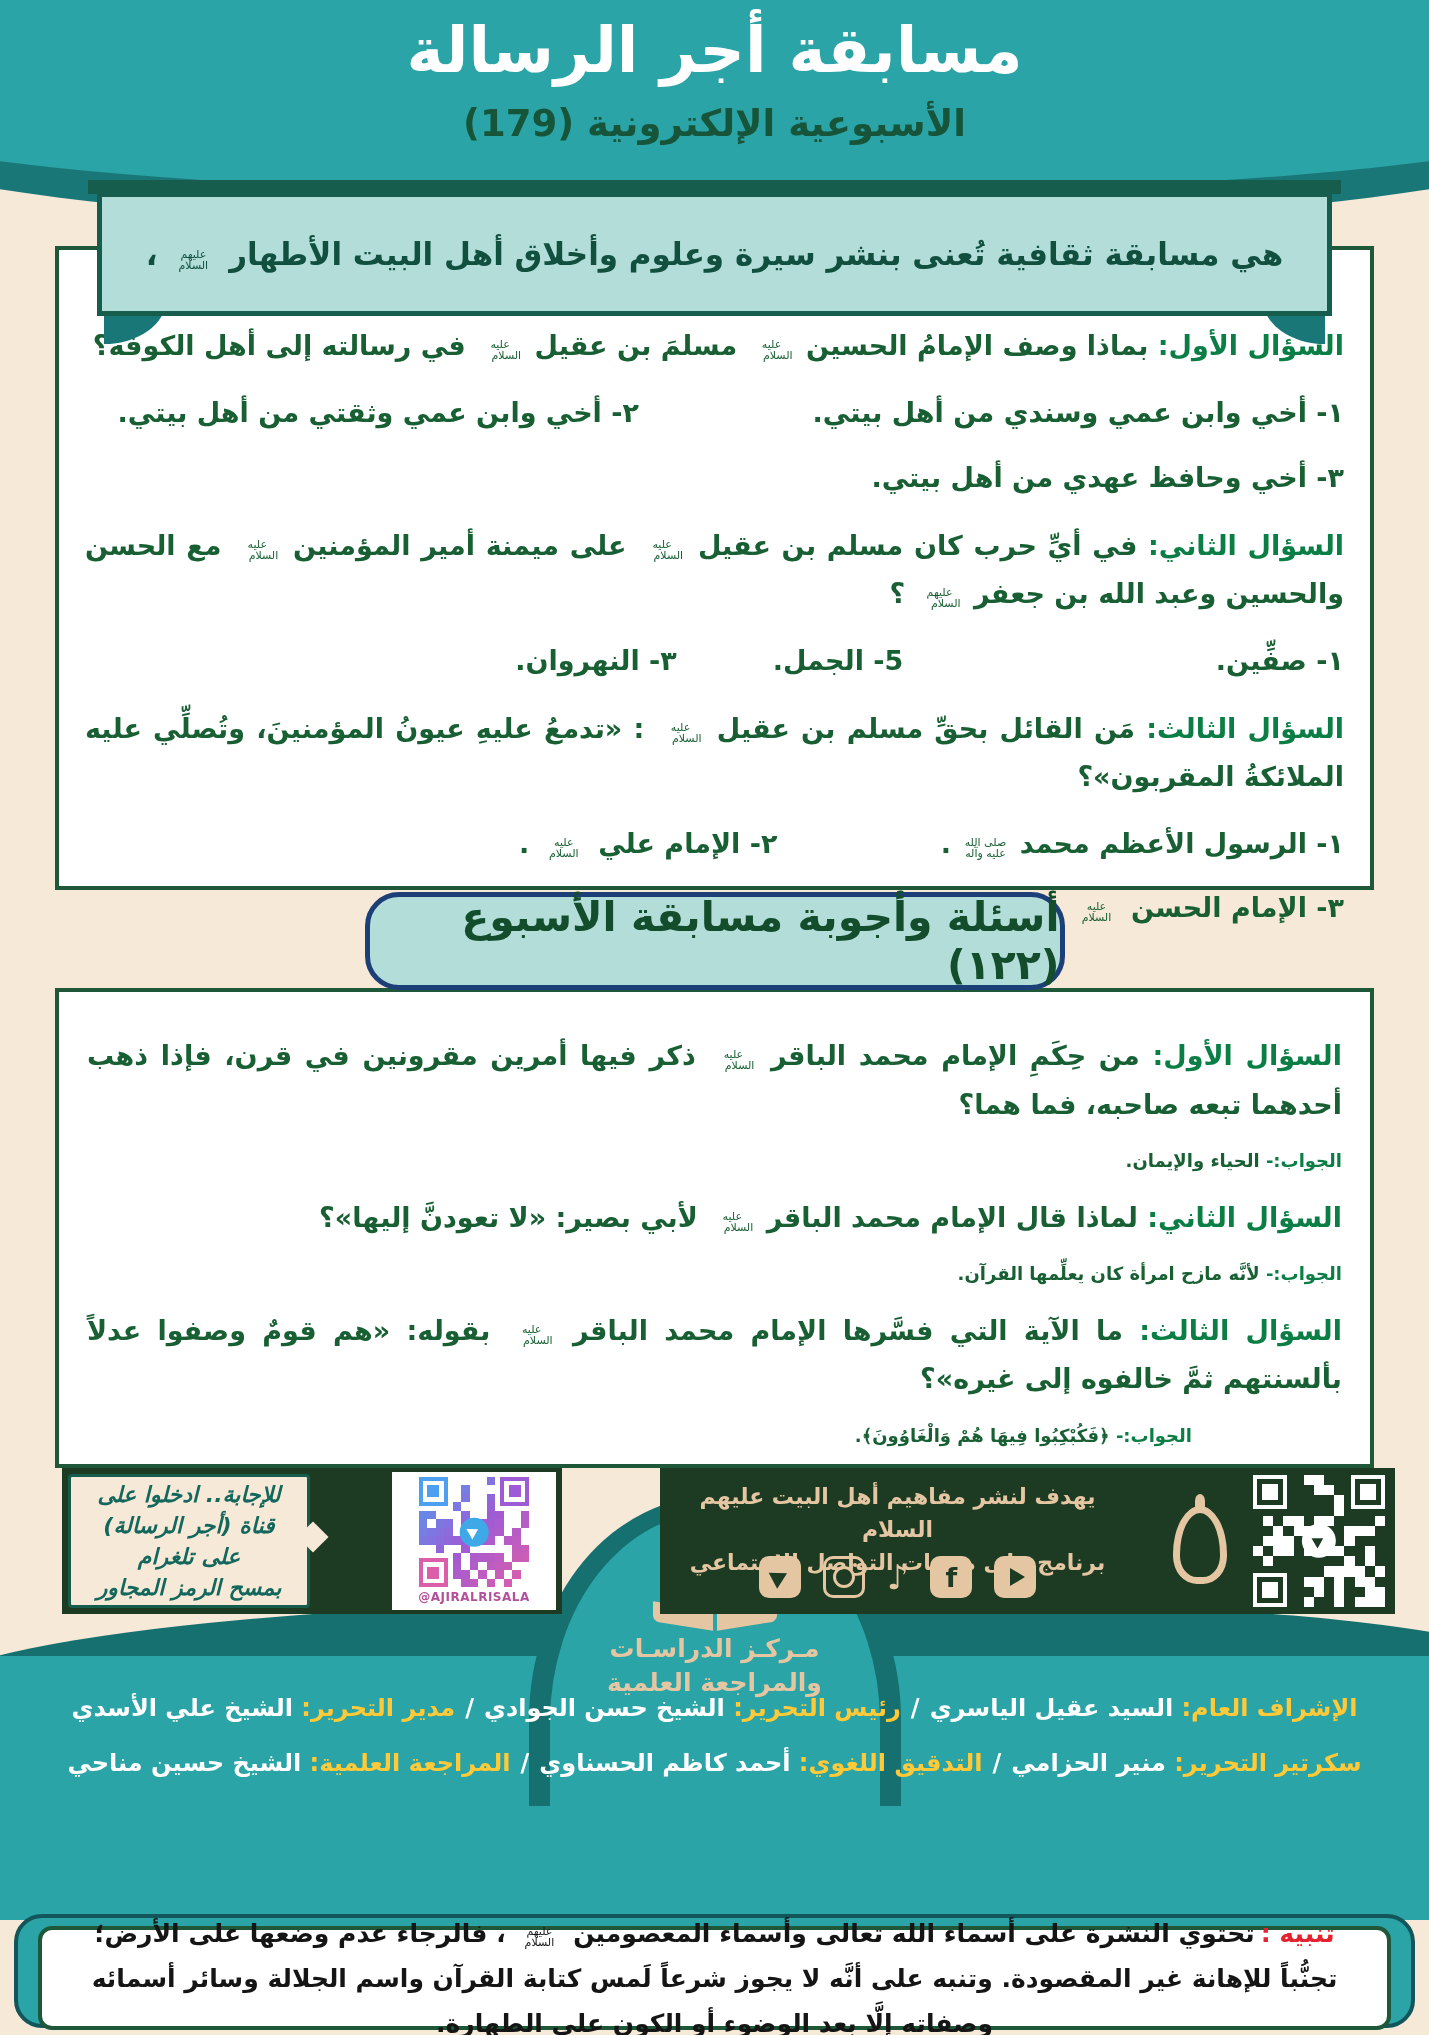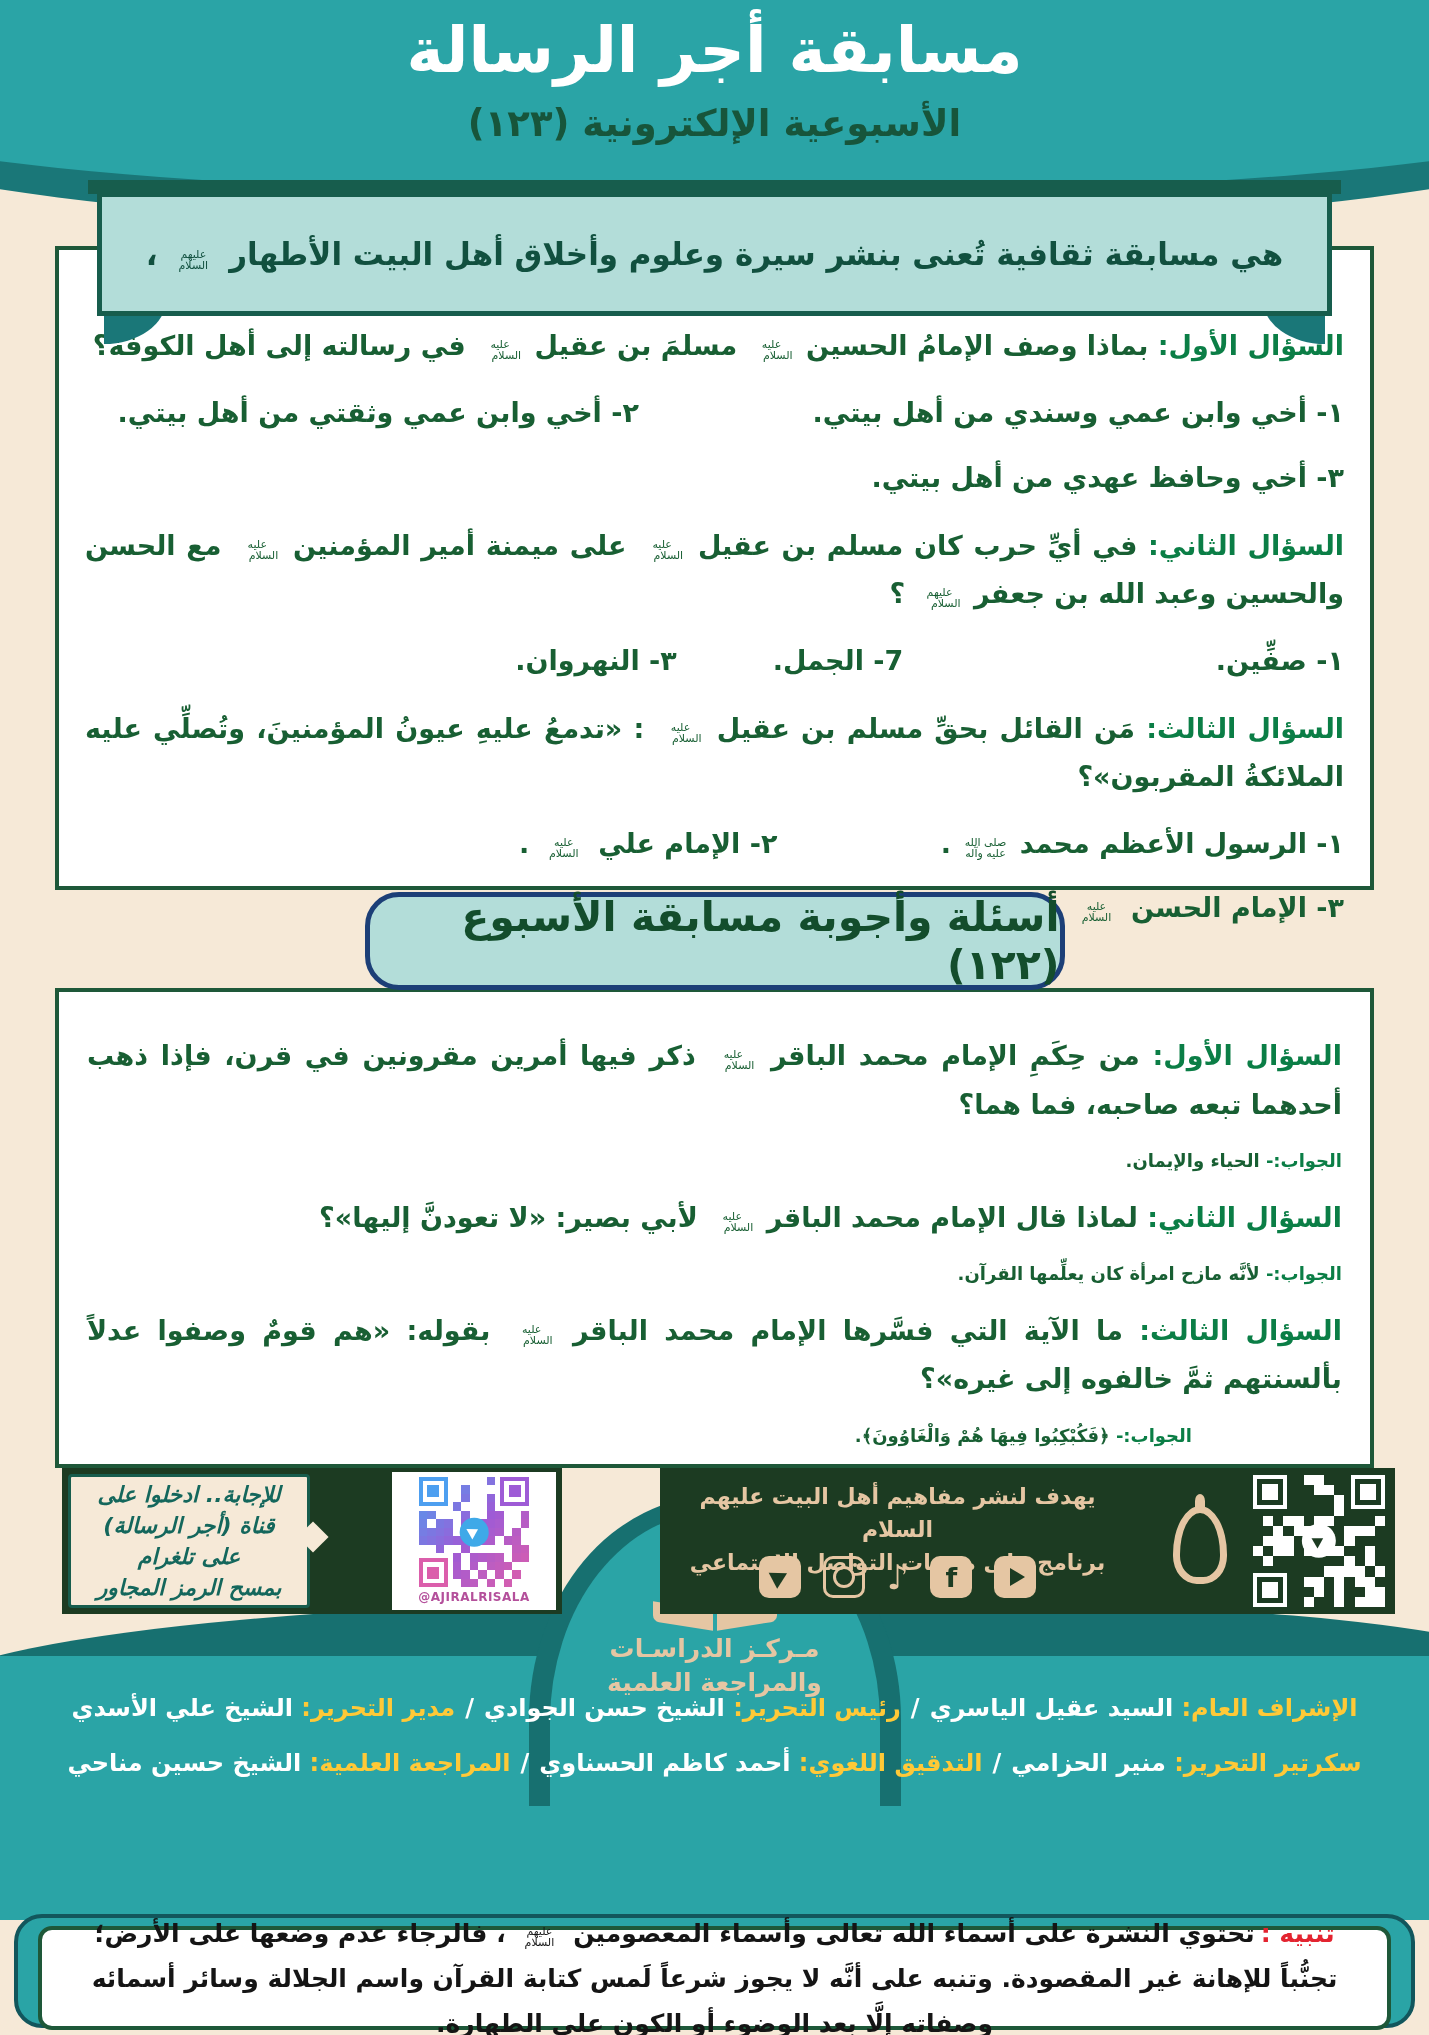--- a/index.html
+++ b/index.html
@@ -120,42 +120,42 @@
   .notice-label{color:#E32430;margin-left:6px;}
 </style>
 </head>
 <body>
 
 <div class="page">
 
   <div class="band-dark"></div>
   <div class="band-teal"></div>
   <h1 class="title">مسابقة أجر الرسالة</h1>
-  <h2 class="subtitle">الأسبوعية الإلكترونية (١٢٣)</h2>
+  <h2 class="subtitle">الأسبوعية الإلكترونية (179)</h2>
 
   <div class="curl curl-l"></div>
   <div class="curl curl-r"></div>
   <div class="banner">
     <p style="margin:0"><span>هي مسابقة ثقافية تُعنى بنشر سيرة وعلوم وأخلاق أهل البيت الأطهار</span> <span class="hon">عليهم السلام</span> <span>،</span> </p>
   </div>
 
   <div class="qbox">
     <p class="q"><span class="qlabel">السؤال الأول:</span> <span><span>بماذا وصف الإمامُ الحسين</span> <span class="hon">عليه السلام</span> <span>مسلمَ بن عقيل</span> <span class="hon">عليه السلام</span> <span>في رسالته إلى أهل الكوفة؟</span> </span></p>
     <div class="optrow">
       <span class="opt w56">١- أخي وابن عمي وسندي من أهل بيتي.</span>
       <span class="opt">٢- أخي وابن عمي وثقتي من أهل بيتي.</span>
     </div>
     <div class="optrow">
       <span class="opt">٣- أخي وحافظ عهدي من أهل بيتي.</span>
     </div>
 
     <p class="q"><span class="qlabel">السؤال الثاني:</span> <span><span>في أيِّ حرب كان مسلم بن عقيل</span> <span class="hon">عليه السلام</span> <span>على ميمنة أمير المؤمنين</span> <span class="hon">عليه السلام</span> <span>مع الحسن والحسين وعبد الله بن جعفر</span> <span class="hon">عليهم السلام</span> <span>؟</span> </span></p>
     <div class="optrow">
       <span class="opt w35">١- صفِّين.</span>
-      <span class="opt w18">7- الجمل.</span>
+      <span class="opt w18">5- الجمل.</span>
       <span class="opt">٣- النهروان.</span>
     </div>
 
     <p class="q"><span class="qlabel">السؤال الثالث:</span> <span><span>مَن القائل بحقِّ مسلم بن عقيل</span> <span class="hon">عليه السلام</span> <span>: «تدمعُ عليهِ عيونُ المؤمنينَ، وتُصلِّي عليه الملائكةُ المقربون»؟</span> </span></p>
     <div class="optrow">
       <span class="opt w45"><span>١- الرسول الأعظم محمد</span> <span class="hon">صلى الله عليه وآله</span> <span>.</span> </span>
       <span class="opt"><span>٢- الإمام علي</span> <span class="hon">عليه السلام</span> <span>.</span> </span>
     </div>
     <div class="optrow">
       <span class="opt"><span>٣- الإمام الحسن</span> <span class="hon">عليه السلام</span> <span>.</span> </span>

